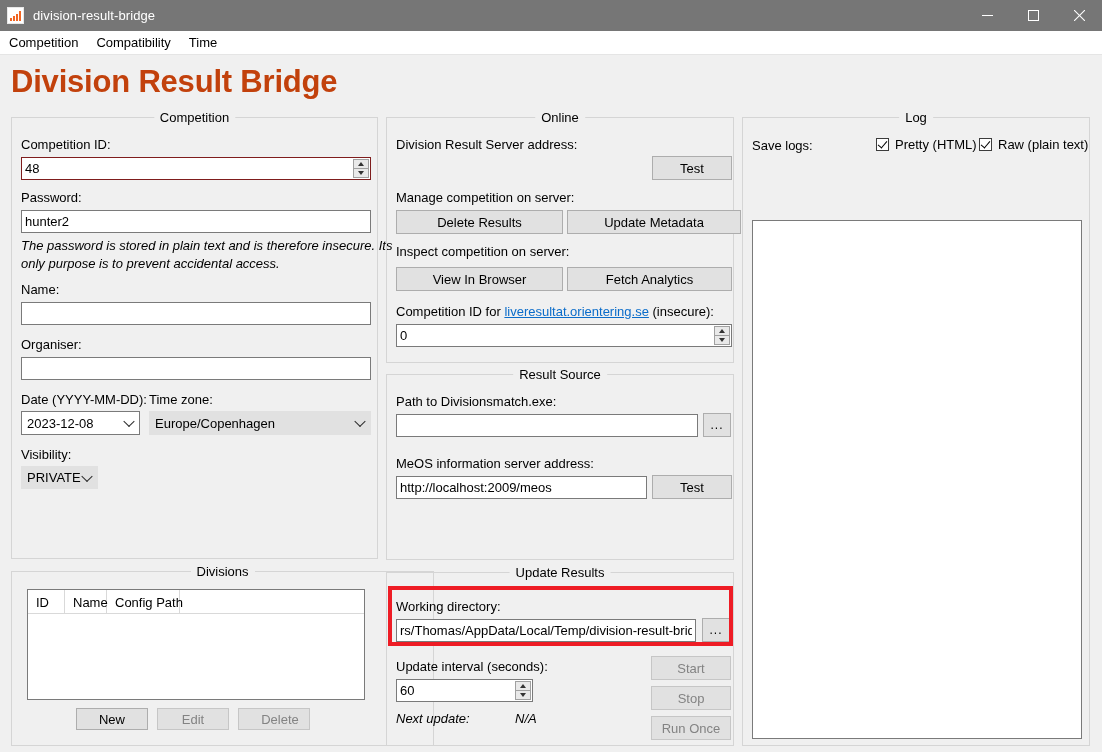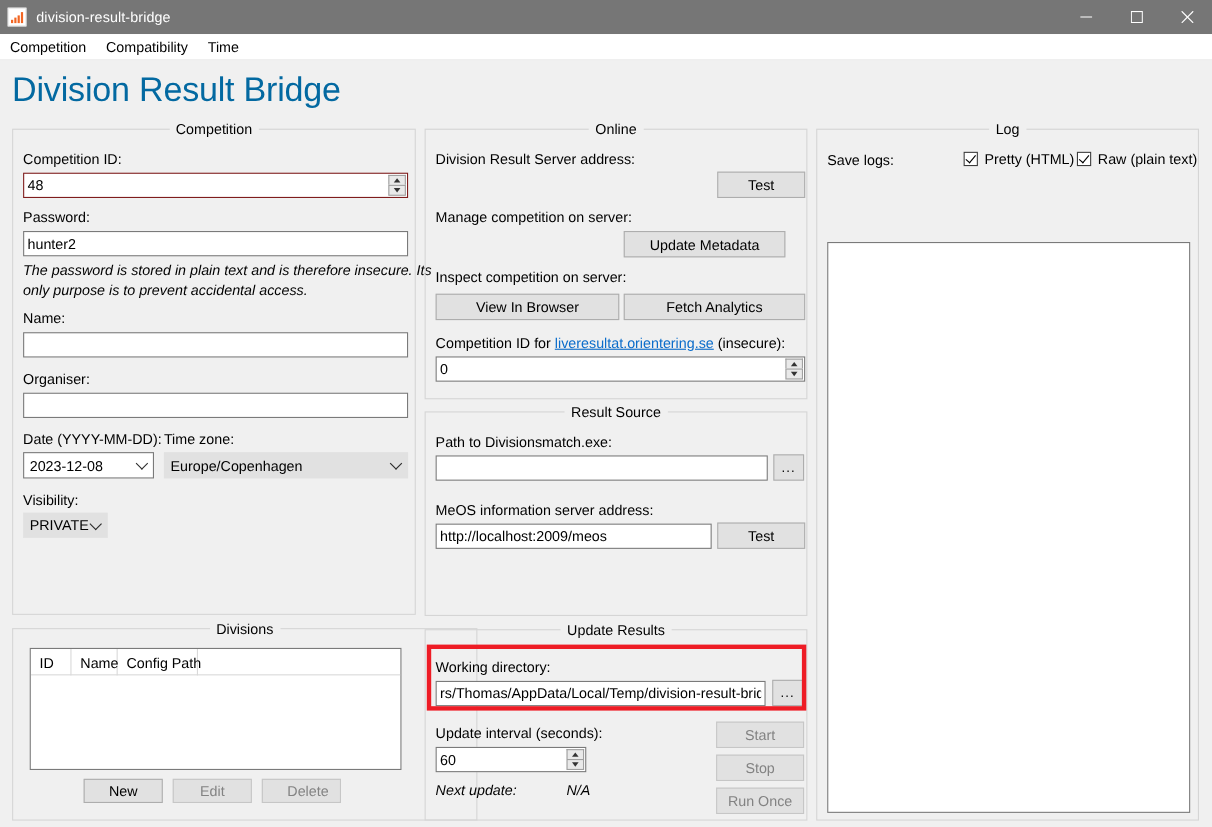--- a/index.html
+++ b/index.html
@@ -45,21 +45,21 @@
   }
   .menu-item { padding: 0 9px; font-size: 13px; color: #000; line-height: 22px; }
 
   
   .page {
     position: absolute; left: 0; top: 56px; width: 1102px; height: 696px;
     background: #f0f0f0;
   }
   .page-title {
     position: absolute; left: 11px; top: 8px;
-    font-size: 31px; font-weight: normal; color: #0369a1; letter-spacing: -0.2px;
+    font-size: 31px; font-weight: bold; color: #c2410c; letter-spacing: -0.2px;
   }
 
   
   .group {
     position: absolute;
     border: 1px solid #d5d5d5;
     background: transparent;
   }
   .group > .grp-title {
     position: absolute; top: -8px; left: 50%; transform: translateX(-50%);
@@ -262,21 +262,22 @@
     <div class="btn disabled" style="left:226px; top:136px; width:72px; height:22px;padding-left:12px;">Delete</div>
   </div>
 
   <div class="group" style="left:386px; top:61px; width:348px; height:246px;">
     <span class="grp-title">Online</span>
 
     <span class="lbl" style="left:9px; top:19px;">Division Result Server address:</span>
     <div class="btn" style="left:265px; top:38px; width:80px; height:24px;">Test</div>
 
     <span class="lbl" style="left:9px; top:72px;">Manage competition on server:</span>
-    <div class="btn" style="left:180px; top:92px; width:147px; height:24px;">Update Metadata</div>
+    <div class="btn" style="left:9px; top:92px; width:167px; height:24px;">Delete Results</div>
+    <div class="btn" style="left:180px; top:92px; width:174px; height:24px;">Update Metadata</div>
 
     <span class="lbl" style="left:9px; top:126px;">Inspect competition on server:</span>
     <div class="btn" style="left:9px; top:149px; width:167px; height:24px;">View In Browser</div>
     <div class="btn" style="left:180px; top:149px; width:165px; height:24px;">Fetch Analytics</div>
 
     <span class="lbl" style="left:9px; top:186px;"><span>Competition ID for </span><span class="link">liveresultat.orientering.se</span><span> (insecure):</span></span>
 
     <div class="spin-wrap" style="left:9px; top:206px; width:336px; height:23px;">
       <input class="txt" style="width: 336px; height: 23px;" value="0">
       <div class="spin-btns">

